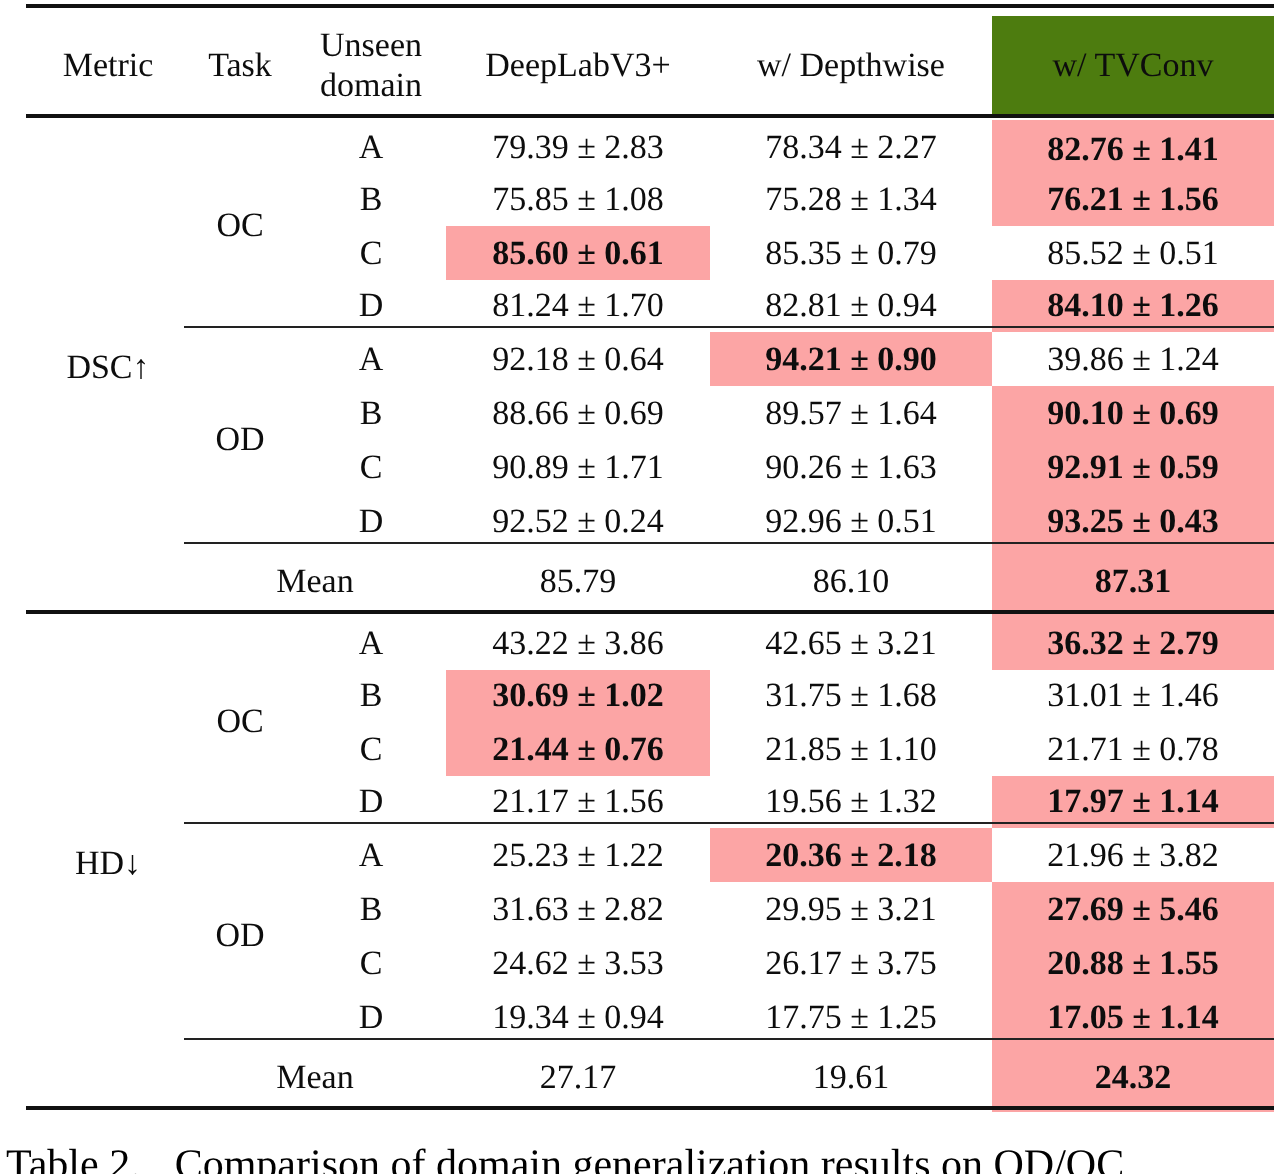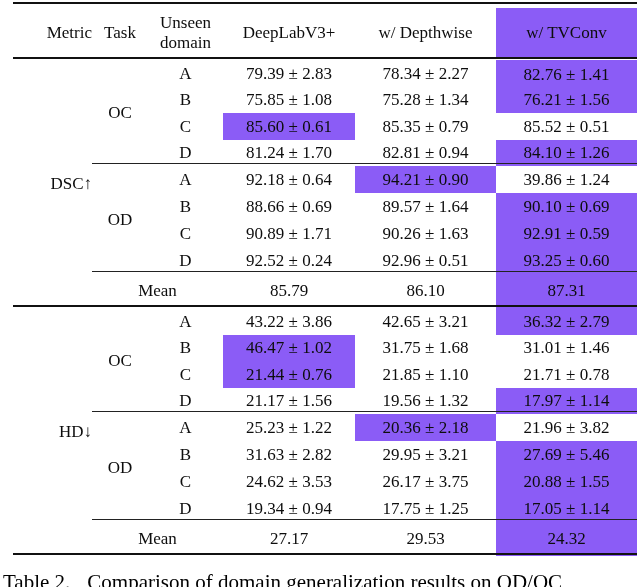--- a/index.html
+++ b/index.html
@@ -5,23 +5,23 @@
   html,body{margin:0;padding:0;background:#fff;}
   .page{position:relative;width:640px;height:587px;background:#fff;overflow:hidden;
         font-family:"Liberation Serif","DejaVu Serif",serif;color:#0d0d0d;}
   table.results{position:absolute;left:13px;top:2px;width:624px;border-collapse:collapse;
         table-layout:fixed;font-size:17px;}
   td,th{padding:0;vertical-align:middle;text-align:center;font-weight:normal;line-height:1.12;}
   tr.hdr{height:55px;}
   tr.rA{height:26.5px;}
   tr.rB{height:27px;}
   tr.mean{height:34px;margin-top:48px;}
-  .metric-col{text-align:right;padding-left:3px;margin-top:29px;}
-  .hl{background:#8b5cf6;font-weight:normal;}
-  th.hl-head{background:#8b5cf6;background-clip:padding-box;
+  .metric-col{text-align:center;padding-left:3px;margin-top:29px;}
+  .hl{background:#fca5a5;font-weight:bold;}
+  th.hl-head{background:#4d7c0f;background-clip:padding-box;
         border-top:6px solid transparent;border-bottom:4px solid transparent;}
   .rule{position:absolute;background:#111;}
   .rule-thick{height:2px;}
   .rule-thin{height:1.2px;background:#222;}
   .caption{position:absolute;left:3px;top:570px;width:636px;font-size:21px;
         white-space:nowrap;color:#000;}
   .caption .cap-label{margin-right:17px;}
 </style>
 </head>
 <body>
@@ -93,41 +93,41 @@
       <tr class="rB">
         <td>C</td>
         <td class="v">90.89 ± 1.71</td>
         <td class="v">90.26 ± 1.63</td>
         <td class="v hl">92.91 ± 0.59</td>
       </tr>
       <tr class="rB">
         <td>D</td>
         <td class="v">92.52 ± 0.24</td>
         <td class="v">92.96 ± 0.51</td>
-        <td class="v hl">93.25 ± 0.60</td>
+        <td class="v hl">93.25 ± 0.43</td>
       </tr>
 
       <tr class="mean">
         <td colspan="2">Mean</td>
         <td class="v">85.79</td>
         <td class="v">86.10</td>
         <td class="v hl">87.31</td>
       </tr>
 
       <tr class="rA">
         <td class="metric-col" rowspan="9">HD↓</td>
         <td rowspan="4">OC</td>
         <td>A</td>
         <td class="v">43.22 ± 3.86</td>
         <td class="v">42.65 ± 3.21</td>
         <td class="v hl">36.32 ± 2.79</td>
       </tr>
       <tr class="rA">
         <td>B</td>
-        <td class="v hl">46.47 ± 1.02</td>
+        <td class="v hl">30.69 ± 1.02</td>
         <td class="v">31.75 ± 1.68</td>
         <td class="v">31.01 ± 1.46</td>
       </tr>
       <tr class="rA">
         <td>C</td>
         <td class="v hl">21.44 ± 0.76</td>
         <td class="v">21.85 ± 1.10</td>
         <td class="v">21.71 ± 0.78</td>
       </tr>
       <tr class="rA">
@@ -159,21 +159,21 @@
       <tr class="rB">
         <td>D</td>
         <td class="v">19.34 ± 0.94</td>
         <td class="v">17.75 ± 1.25</td>
         <td class="v hl">17.05 ± 1.14</td>
       </tr>
 
       <tr class="mean">
         <td colspan="2">Mean</td>
         <td class="v">27.17</td>
-        <td class="v">29.53</td>
+        <td class="v">19.61</td>
         <td class="v hl">24.32</td>
       </tr>
     </tbody>
   </table>
 
   <div class="rule rule-thick" style="left:13px;top:2px;width:624px;height:2.4px;"></div>
   <div class="rule rule-thick" style="left:13px;top:57px;width:624px;"></div>
   <div class="rule rule-thin" style="left:92px;top:162.5px;width:545px;"></div>
   <div class="rule rule-thin" style="left:92px;top:270.5px;width:545px;"></div>
   <div class="rule rule-thick" style="left:13px;top:304.5px;width:624px;"></div>

